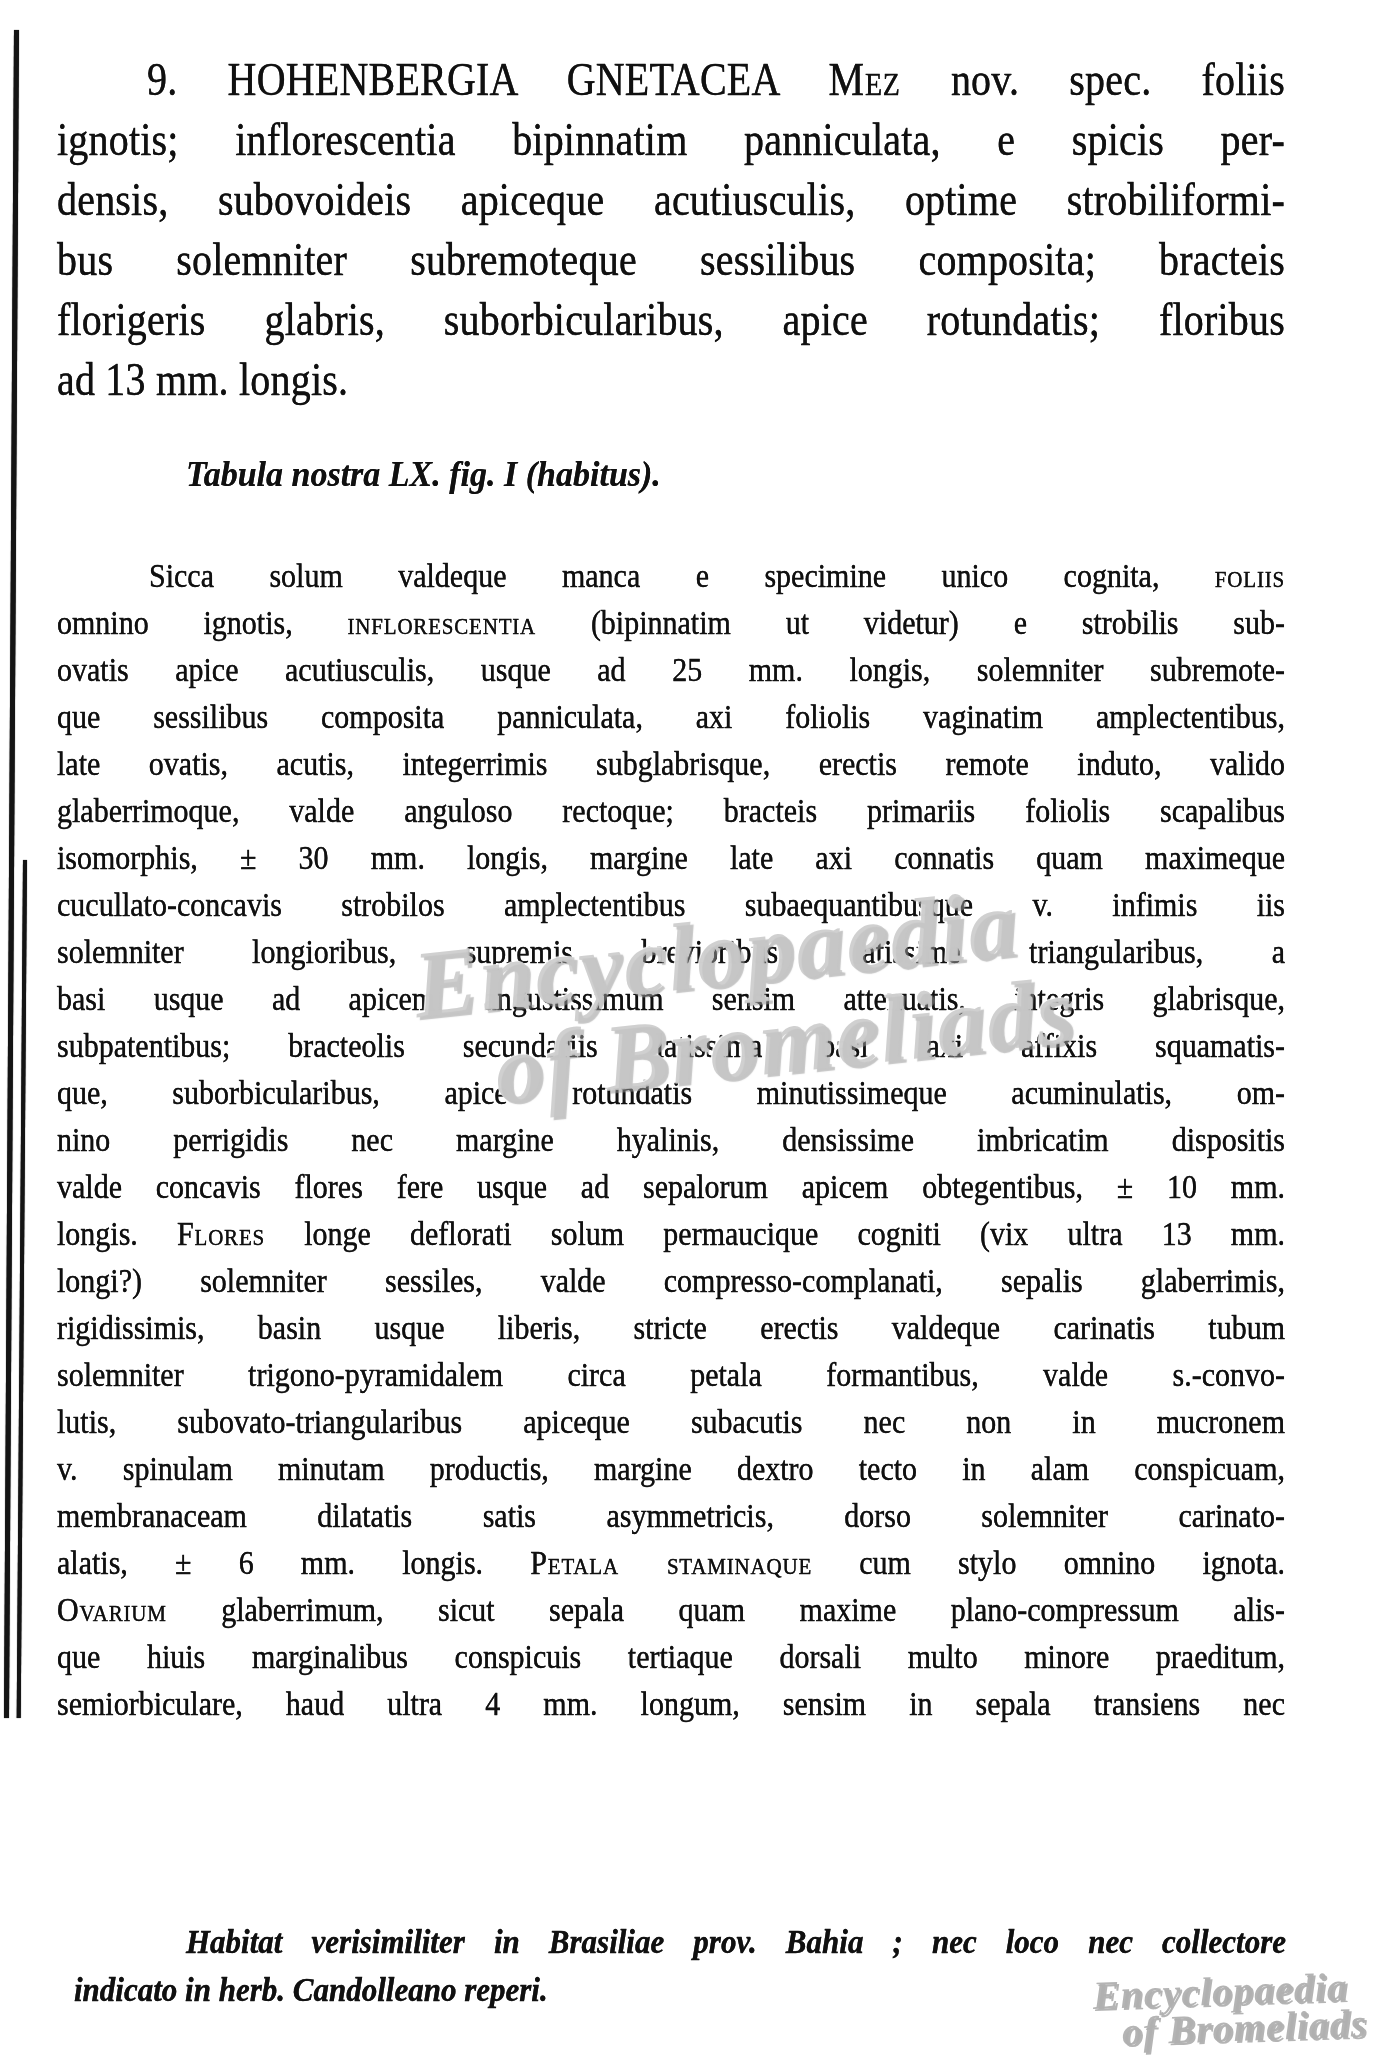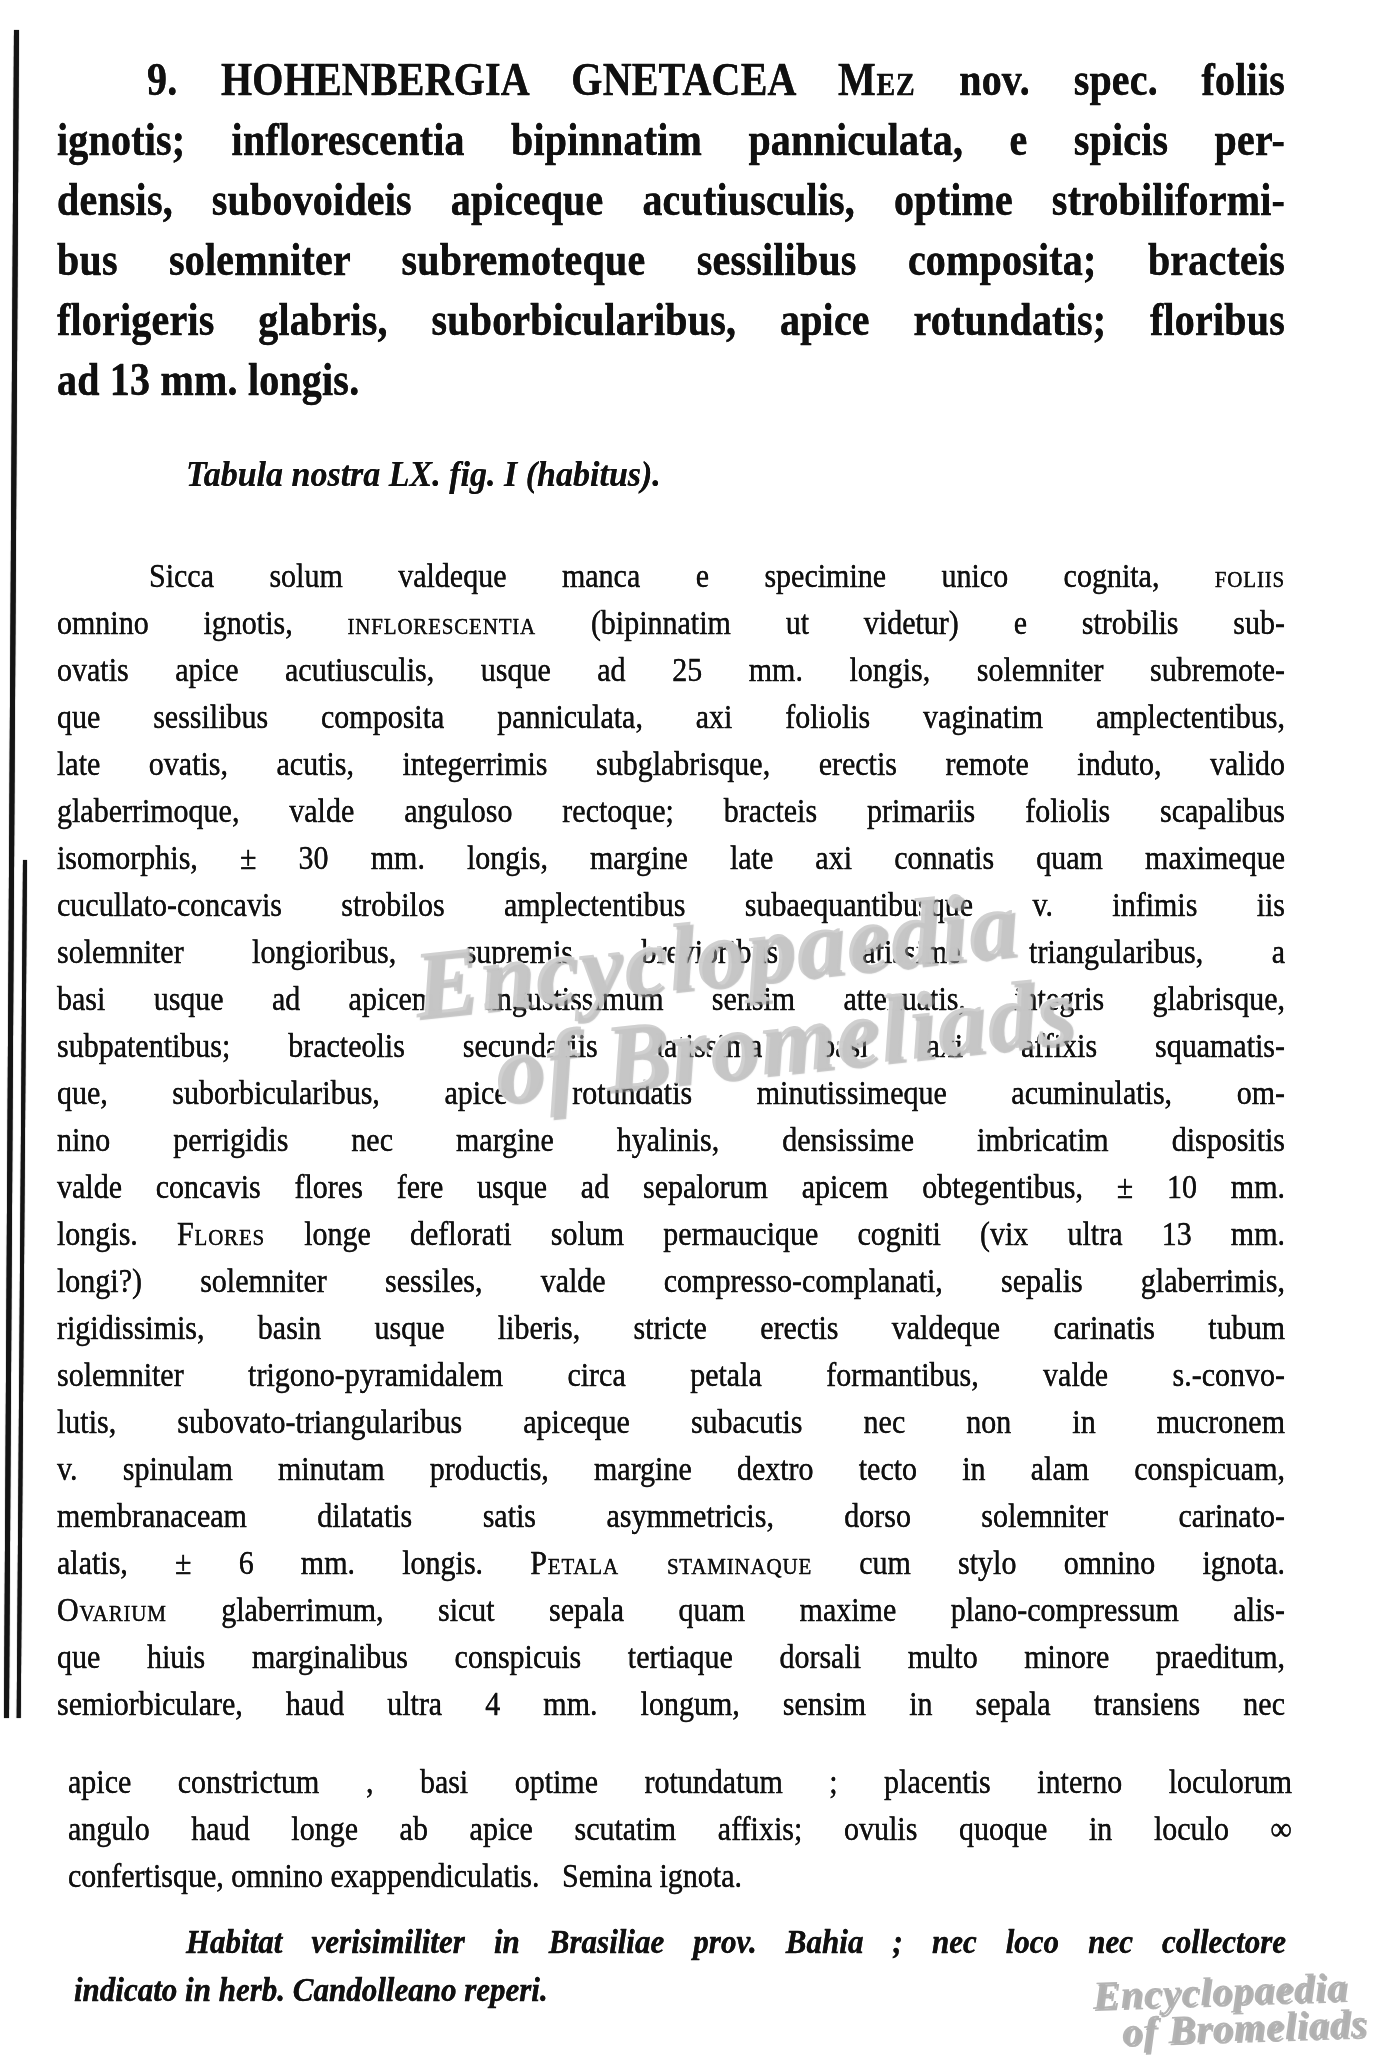--- a/index.html
+++ b/index.html
@@ -17,21 +17,21 @@
     text-align:justify; text-align-last:justify;
     transform-origin:0 50%;
     text-shadow:0 0 0.6px rgba(0,0,0,.85);
     -webkit-text-stroke:0.25px #151515;
   }
   .line.last { text-align-last:left; }
   .sc { font-variant:small-caps; letter-spacing:0.8px; }
 
   .diagnosis {
     position:absolute; left:57px; top:50px; width:1228px;
-    font-size:40px; font-weight:bold; letter-spacing:0.2px;
+    font-size:40px; font-weight:normal; letter-spacing:0.2px;
   }
   .diagnosis .line { height:60px; line-height:60px; transform:scaleY(1.14); }
   .diagnosis .line.indent { text-indent:90px; }
 
   .tabula {
     position:absolute; left:186px; top:455px;
     font-size:34px; font-style:italic; font-weight:bold;
     transform:scaleY(1.08); transform-origin:0 50%;
     text-shadow:0 0 0.6px rgba(0,0,0,.85);
   }
@@ -109,25 +109,20 @@
       <div class="line">solemniter trigono-pyramidalem circa petala formantibus, valde s.-convo-</div>
       <div class="line">lutis, subovato-triangularibus apiceque subacutis nec non in mucronem</div>
       <div class="line">v. spinulam minutam productis, margine dextro tecto in alam conspicuam,</div>
       <div class="line">membranaceam dilatatis satis asymmetricis, dorso solemniter carinato-</div>
       <div class="line">alatis, ± 6 mm. longis. <span class="sc">Petala staminaque</span> cum stylo omnino ignota.</div>
       <div class="line"><span class="sc">Ovarium</span> glaberrimum, sicut sepala quam maxime plano-compressum alis-</div>
       <div class="line">que hiuis marginalibus conspicuis tertiaque dorsali multo minore praeditum,</div>
       <div class="line">semiorbiculare, haud ultra 4 mm. longum, sensim in sepala transiens nec</div>
     </section>
 
-  <section class="cont">
-      <div class="line">apice constrictum , basi optime rotundatum ; placentis interno loculorum</div>
-      <div class="line">angulo haud longe ab apice scutatim affixis; ovulis quoque in loculo ∞</div>
-      <div class="line last">confertisque, omnino exappendiculatis.  Semina ignota.</div>
-    </section>
 
   <section class="habitat">
       <div class="line indent">Habitat verisimiliter in Brasiliae prov. Bahia ; nec loco nec collectore</div>
       <div class="line last">indicato in herb. Candolleano reperi.</div>
     </section>
 
   <div class="wm wm-center">
     <div class="wm-l1">Encyclopaedia</div>
     <div class="wm-l2">of Bromeliads</div>
   </div>

